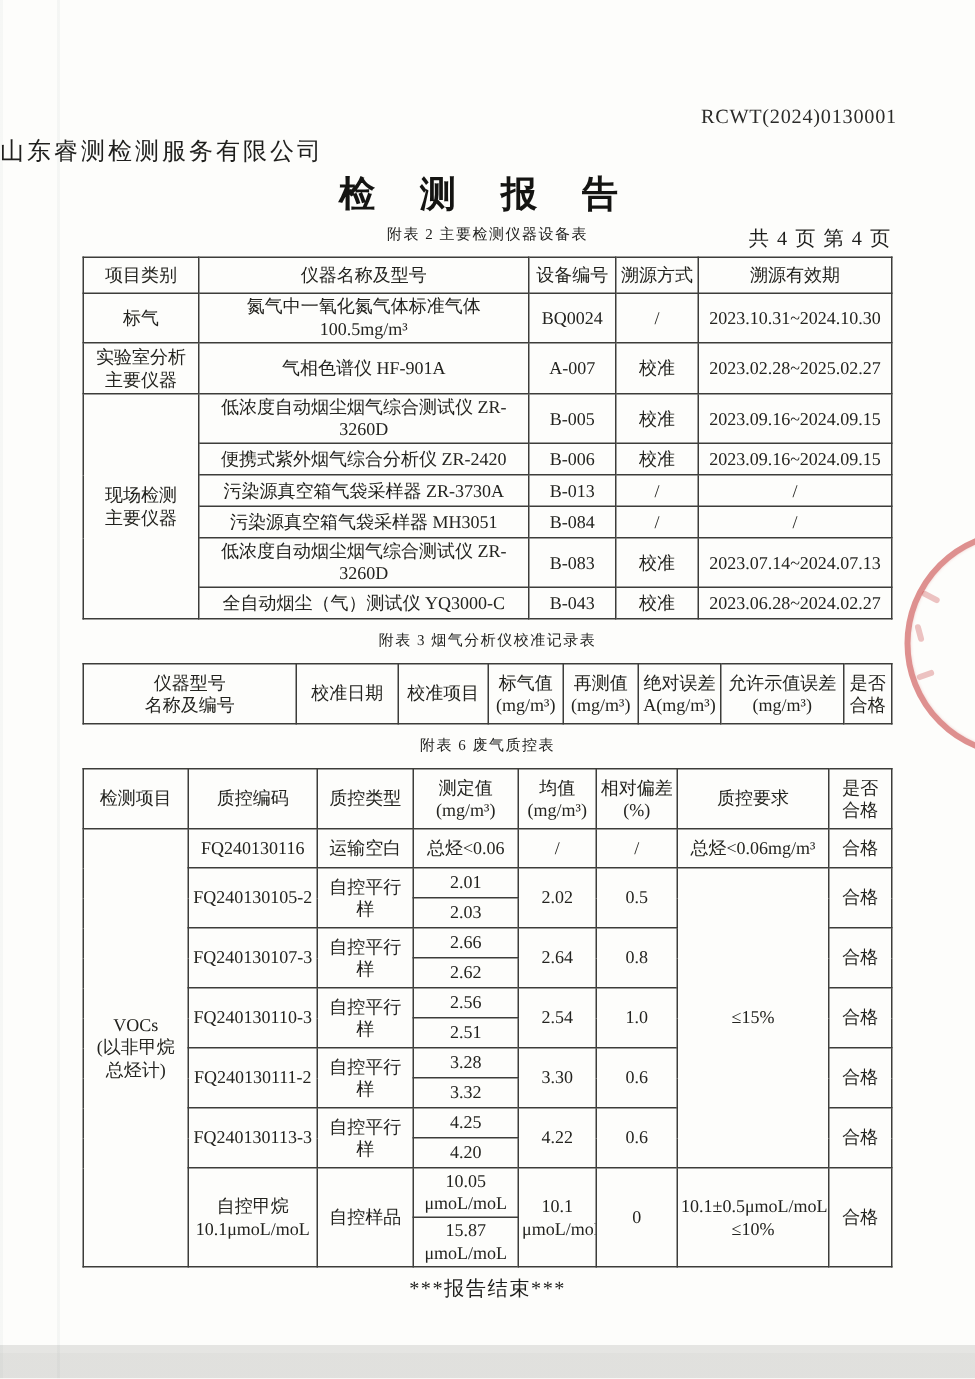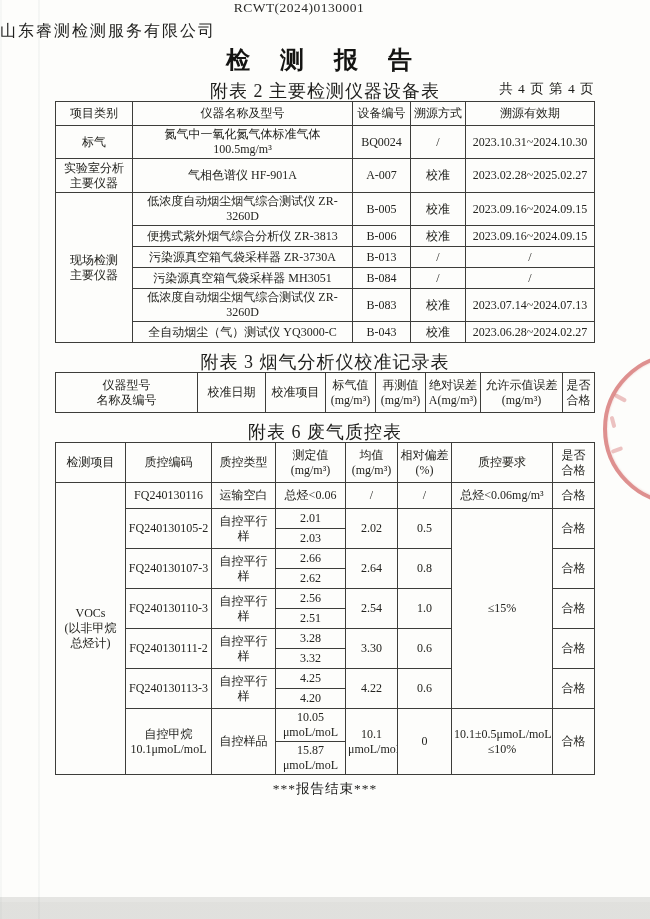--- a/index.html
+++ b/index.html
@@ -10,36 +10,36 @@
     margin:0 auto;
     background:
       linear-gradient(180deg, rgba(0,0,0,0) 0 897px, rgba(120,120,115,0.18) 897px 902px, rgba(150,150,145,0.28) 902px 919px),
       linear-gradient(90deg, rgba(130,150,150,0.06) 0 2px, rgba(0,0,0,0) 2px 38px, rgba(130,150,150,0.07) 38px 40px, rgba(0,0,0,0) 40px),
       #fdfdfb;
     overflow:hidden;
     font-family:"Liberation Serif","DejaVu Serif",serif;
     color:#222220;
   }
   .docnum {
-    padding-right:52px;
-    text-align:center; font-size:13.5px; letter-spacing:0.5px;
+    padding-top:70px; padding-right:52px;
+    text-align:right; font-size:13.5px; letter-spacing:0.5px;
     color:#2b2b29;
   }
   .company {
     margin-top:5px; text-align:left;
     font-size:16px; letter-spacing:2px; color:#1f1f1d;
   }
   .title {
     margin-top:3px; text-align:center;
     font-size:24px; font-weight:bold; letter-spacing:12px;
     color:#141412; line-height:30px;
   }
   .caption-row { position:relative; width:539px; margin:4px auto 0 auto; height:20px; }
   .caption-row .cap {
-    display:block; text-align:center; font-size:18px; letter-spacing:1px; color:#1e1e1c;
+    display:block; text-align:center; font-size:10px; letter-spacing:1px; color:#1e1e1c;
   }
   .caption-row .pageinfo {
     position:absolute; right:0; top:1px; font-size:13.5px; letter-spacing:1px; color:#1e1e1c;
   }
   .cap3, .cap4 { margin-top:7px; }
   table.t {
     width:539px; margin:2px auto 0 auto;
     border-collapse:collapse; table-layout:fixed;
   }
   table.t th, table.t td {
@@ -128,21 +128,21 @@
     </tr>
     <tr class="rs">
       <td class="pre" rowspan="6">现场检测
 主要仪器</td>
       <td>低浓度自动烟尘烟气综合测试仪 ZR-3260D</td>
       <td>B-005</td>
       <td>校准</td>
       <td>2023.09.16~2024.09.15</td>
     </tr>
     <tr class="rs">
-      <td>便携式紫外烟气综合分析仪 ZR-3813</td>
+      <td>便携式紫外烟气综合分析仪 ZR-2420</td>
       <td>B-006</td>
       <td>校准</td>
       <td>2023.09.16~2024.09.15</td>
     </tr>
     <tr class="rs">
       <td>污染源真空箱气袋采样器 ZR-3730A</td>
       <td>B-013</td>
       <td>/</td>
       <td>/</td>
     </tr>

